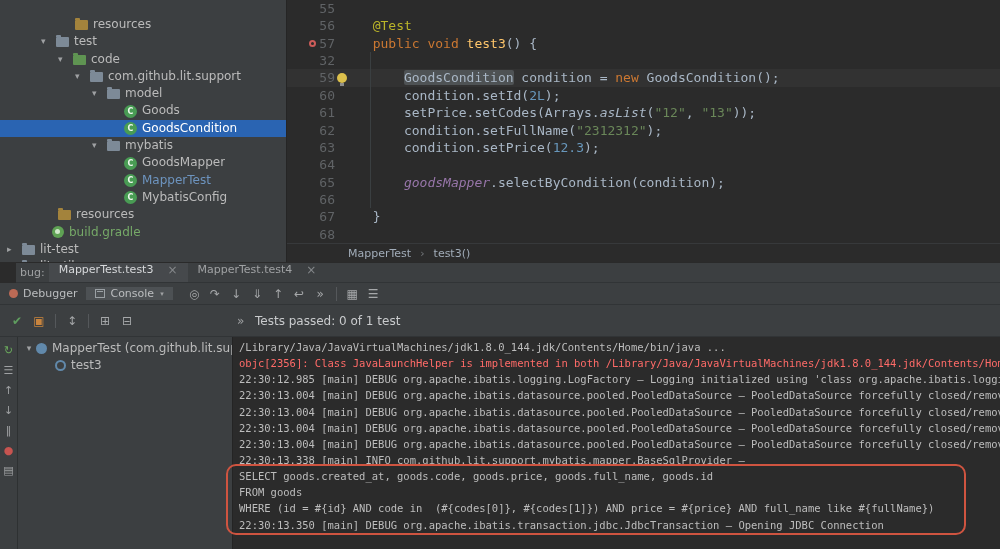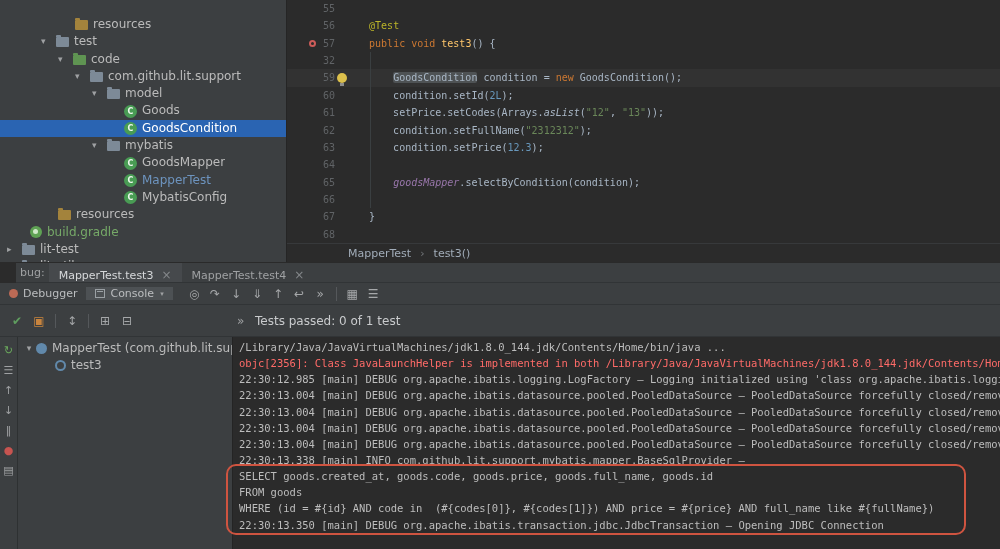--- a/index.html
+++ b/index.html
@@ -17,41 +17,41 @@
   .ticon.folder,.ticon.folder-java,.ticon.folder-resources,.ticon.package{width:13px;height:10px;background:#7d8a97;border-radius:1px;margin-top:1px}
   .ticon.folder::before,.ticon.folder-java::before,.ticon.folder-resources::before,.ticon.package::before{content:"";position:absolute;top:-2px;left:0;width:5px;height:2px;background:inherit;border-radius:1px 1px 0 0}
   .ticon.folder-java{background:#5f9452}
   .ticon.folder-resources{background:#a3833c}
   .ticon.class{width:13px;height:13px;border-radius:50%;background:#499c54;color:#eef7ee;font-size:8px;line-height:13px;text-align:center;font-weight:bold}
   .ticon.gradle{width:12px;height:12px;border-radius:50%;background:#5fa254}
   .ticon.gradle::after{content:"";position:absolute;left:3px;top:3px;width:5px;height:5px;border-radius:50%;background:#cfe8c9}
   .tlabel{overflow:hidden}
 
   
-  #editor{left:287px;top:0;width:713px;height:243px;background:#2b2b2b;font-family:"DejaVu Sans Mono","Liberation Mono",monospace;font-size:10px;overflow:hidden}
+  #editor{left:287px;top:0;width:713px;height:243px;background:#2b2b2b;font-family:"DejaVu Sans Mono","Liberation Mono",monospace;font-size:13px;overflow:hidden}
   .eline{display:flex;height:17.36px;line-height:17.36px;white-space:pre}
   .eline.current{background:#323232}
   .gutter{flex:none;width:70px;text-align:right;padding-right:22px;color:#606366;position:relative}
   .run-icon{position:absolute;left:22px;top:5px;width:7px;height:7px;border:2px solid #cd5c59;border-radius:50%}
   .ecode{flex:1}
   .c-p{color:#a9b7c6}.c-kw{color:#cc7832}.c-str{color:#6a8759}.c-num{color:#6897bb}
   .c-ann{color:#bbb529}.c-mth{color:#ffc66b}.c-fld{color:#9876aa;font-style:italic}
   .c-sm{color:#a9b7c6;font-style:italic}.c-hlw{background:#4e5254;border-radius:2px}
   #indent-guide{left:83px;top:52px;width:1px;height:156px;background:#3a3f41}
   #bulb{left:50px;top:73px;width:10px;height:10px;background:#dcc04c;border-radius:50%}
   #bulb::after{content:"";position:absolute;left:3px;top:10px;width:4px;height:3px;background:#8d8d8d}
 
   
   #breadcrumb{left:287px;top:243px;width:713px;height:19px;background:#2b2b2b;border-top:1px solid #37393b;display:flex;align-items:center;padding-left:61px;gap:9px;font-size:11px;color:#a1acb8}
   .bc-sep{color:#75797d;font-size:11px}
 
   
   #session-strip{left:16px;top:262px;width:1000px;height:21px;background:#3c3f41;border-top:1px solid #2a2a2a;border-bottom:1px solid #313436;display:flex;align-items:stretch;font-size:11px}
   #strip-label{color:#9fa1a3;padding:0 4px;line-height:20px}
-  .stab{display:flex;align-items:flex-end;padding:0 10px;color:#9fa1a3;gap:8px}
+  .stab{display:flex;align-items:flex-start;padding:0 10px;color:#9fa1a3;gap:14px}
   .stab.active{background:#46494c;color:#d6d8da}
   .stab .x{color:#85888b;font-size:12px}
 
   
   #debug-toolbar{left:0;top:283px;width:1000px;height:22px;background:#3c3f41;display:flex;align-items:center;font-size:11px;border-bottom:1px solid #313436}
   .vtab{display:flex;align-items:center;gap:5px;padding:0 9px;color:#bbbdbf}
   .vtab.active{background:#4d5154}
   .bug-icon{width:9px;height:9px;border-radius:50%;background:#bc6a55}
   .console-icon{width:10px;height:9px;border:1px solid #9aa0a4;position:relative}
   .console-icon::after{content:"";position:absolute;left:1px;top:1px;width:6px;height:1px;background:#9aa0a4}
@@ -159,21 +159,21 @@
             <span class="tlabel">MybatisConfig</span>
           </div>
         </div>
         <div class="tree-row">
           <div class="tree-inner" style="padding-left: 58px;">
             <span class="ticon folder-resources"></span>
             <span class="tlabel">resources</span>
           </div>
         </div>
         <div class="tree-row">
-          <div class="tree-inner" style="padding-left: 30px;">
+          <div class="tree-inner" style="padding-left: 30px; margin-left: 22px;">
             <span class="ticon gradle"></span>
             <span class="tlabel" style="color: rgb(118, 169, 104);">build.gradle</span>
           </div>
         </div>
         <div class="tree-row">
           <div class="tree-inner" style="padding-left: 7px;">
             <span class="tree-arrow">▸</span>
             <span class="ticon folder"></span>
             <span class="tlabel">lit-test</span>
           </div>

